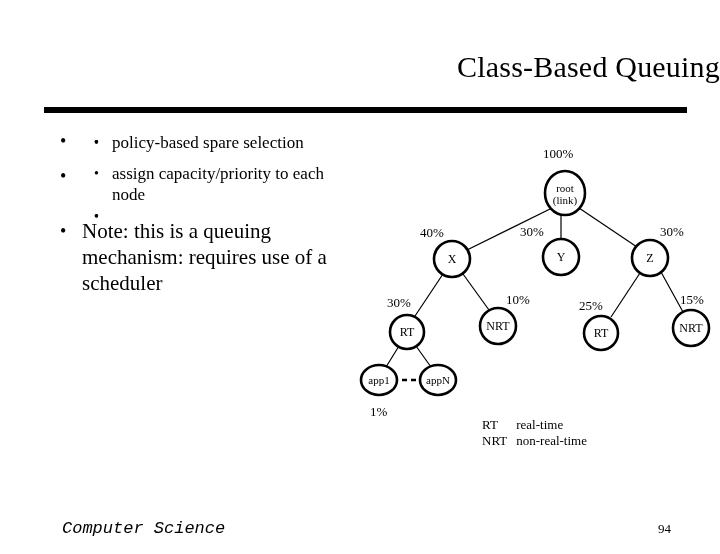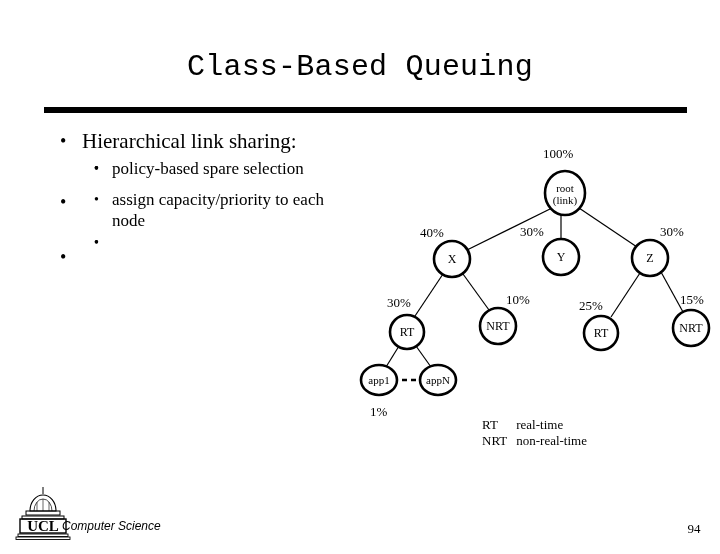--- a/index.html
+++ b/index.html
@@ -19,26 +19,25 @@
     background: #ffffff;
     overflow: hidden;
   }
 
   
   #slide-title {
     position: absolute;
     left: 0;
     top: 50px;
     width: 720px;
-    text-align: center;
+    text-align: right;
     font-size: 30px;
     line-height: 34px;
     letter-spacing: 0.2px;
     white-space: nowrap;
-    font-family: Liberation Mono, monospace;
   }
 
   
   #title-rule {
     position: absolute;
     left: 44px;
     top: 107px;
     width: 643px;
     height: 6px;
     background: #000000;
@@ -112,48 +111,47 @@
     position: absolute;
     left: 12px;
     top: 486px;
     width: 62px;
     height: 56px;
   }
   #footer-text {
     position: absolute;
     left: 62px;
     top: 519px;
-    font-size: 12px;
+    font-size: 17px;
     font-style: italic;
-    font-family: Liberation Sans, sans-serif;
+    font-family: Liberation Mono, monospace;
     white-space: nowrap;
   }
   #page-number {
     position: absolute;
-    left: 680px;
+    left: 643px;
     top: 521px;
     font-size: 13px;
-    text-align: center;
+    text-align: right;
     width: 28px;
   }
 </style>
 </head>
 <body>
 
 <div id="slide">
 
   <div id="slide-title">Class-Based Queuing</div>
 
   <div id="title-rule"></div>
 
   <div id="bullets">
 
     <div class="lvl1">
       <span class="dot">•</span>
-      <span>Hierarchical link sharing:</span>
     </div>
 
     <div class="lvl2wrap">
       <div class="lvl2">
         <span class="dot">•</span>
       </div>
       <div class="lvl2">
         <span class="dot">•</span>
       </div>
       <div class="lvl2">
@@ -174,20 +172,21 @@
       <div class="lvl2">
         <span class="dot">•</span>
       </div>
       <div class="lvl2">
         <span class="dot">•</span>
       </div>
     </div>
 
     <div class="lvl1 gap-top">
       <span class="dot">•</span>
+      <span>Note: this is a queuing mechanism: requires use of a scheduler</span>
     </div>
 
   </div>
 
   <div id="tree">
     <svg width="390" height="300" viewBox="0 0 390 300" xmlns="http://www.w3.org/2000/svg">
       <g id="tree-edges" stroke="#000" stroke-width="1.2" fill="none">
           <line x1="222" y1="68" x2="137" y2="110"></line>
           <line x1="231" y1="75" x2="231" y2="99"></line>
           <line x1="249" y1="68" x2="307" y2="107"></line>
@@ -264,39 +263,17 @@
           <td class="val">real-time</td>
         </tr>
         <tr>
           <td class="key">NRT</td>
           <td class="val">non-real-time</td>
         </tr>
       </tbody>
     </table>
   </div>
 
-  <div id="footer-logo">
-    <svg width="62" height="56" viewBox="0 0 62 56" xmlns="http://www.w3.org/2000/svg">
-
-      <line x1="31" y1="1" x2="31" y2="8" stroke="#000" stroke-width="1"></line>
-
-      <path d="M18 25 A 13 16 0 0 1 44 25 Z" fill="none" stroke="#000" stroke-width="1.1"></path>
-      <path d="M22 25 A 9 12 0 0 1 40 25" fill="none" stroke="#000" stroke-width="0.7"></path>
-      <line x1="25" y1="16" x2="25" y2="25" stroke="#000" stroke-width="0.6"></line>
-      <line x1="31" y1="13" x2="31" y2="25" stroke="#000" stroke-width="0.6"></line>
-      <line x1="37" y1="16" x2="37" y2="25" stroke="#000" stroke-width="0.6"></line>
-
-      <rect x="14" y="25" width="34" height="4" fill="none" stroke="#000" stroke-width="1"></rect>
-
-      <rect x="10" y="30" width="42" height="3" fill="none" stroke="#000" stroke-width="1"></rect>
-
-      <rect x="8" y="33" width="46" height="14" fill="none" stroke="#000" stroke-width="1.4"></rect>
-      <text x="31" y="45" text-anchor="middle" font-family="Liberation Serif, DejaVu Serif, serif" font-size="15" font-weight="bold" fill="#000">UCL</text>
-
-      <rect x="6" y="48" width="50" height="2.5" fill="none" stroke="#000" stroke-width="0.9"></rect>
-      <rect x="4" y="51" width="54" height="2.5" fill="none" stroke="#000" stroke-width="0.9"></rect>
-    </svg>
-  </div>
   <div id="footer-text">Computer Science</div>
 
   <div id="page-number">94</div>
 
 </div>
 
 </body></html>

